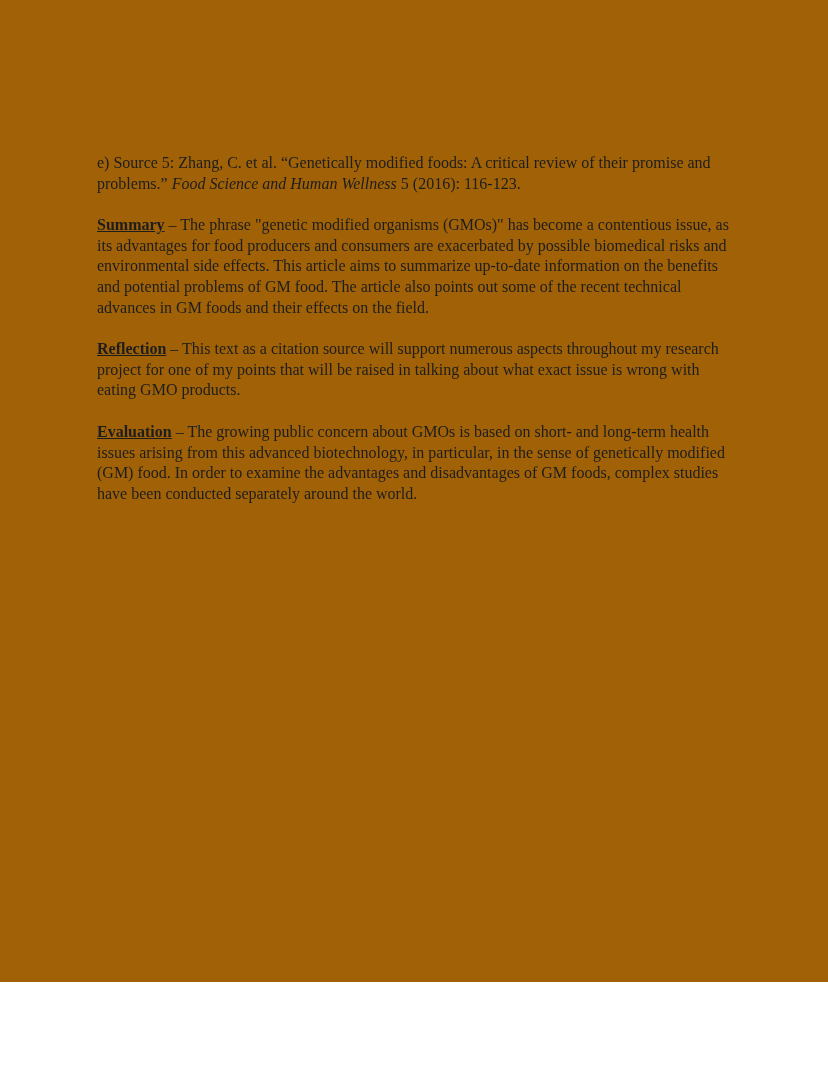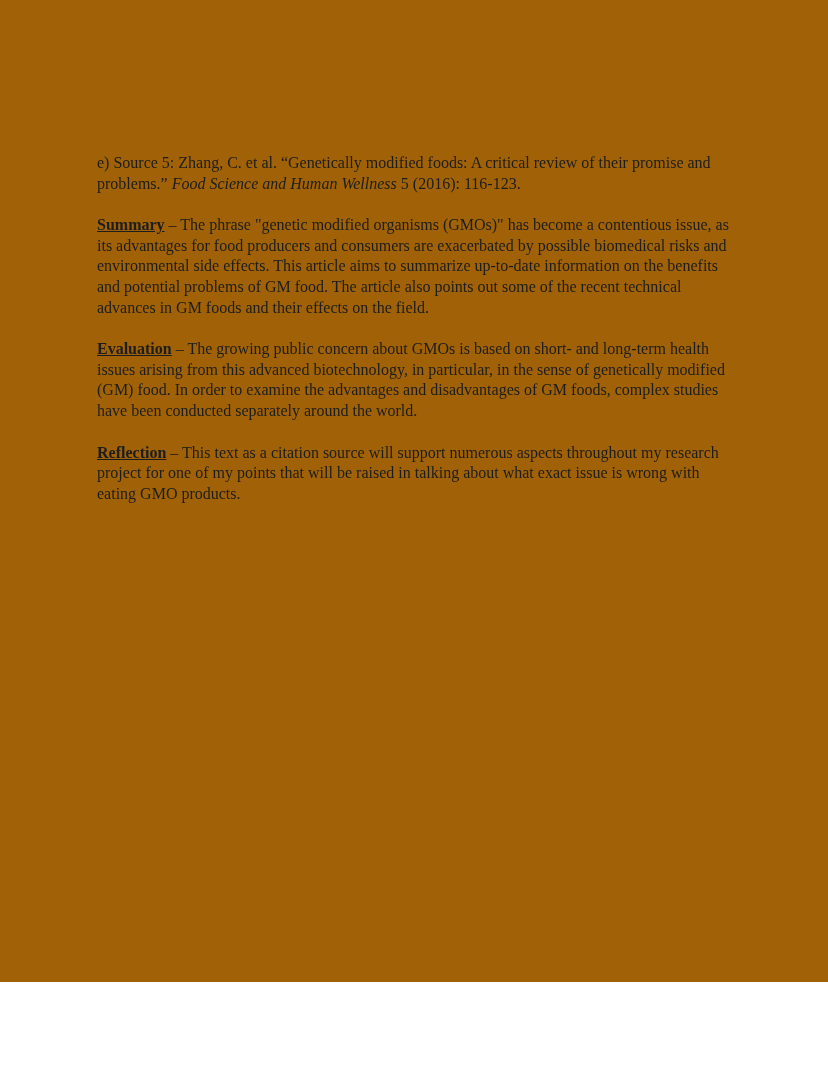--- a/index.html
+++ b/index.html
@@ -52,21 +52,21 @@
 <body>
 
 <div class="page">
 
   <div class="text-block">
 
     <p><span>e) Source 5: Zhang, C. et al. “Genetically modified foods: A critical review of their promise and problems.” </span><span class="journal">Food Science and Human Wellness</span><span> 5 (2016): 116-123.</span></p>
 
     <p><strong class="lead">Summary</strong> <span>– The phrase "genetic modified organisms (GMOs)" has become a contentious issue, as its advantages for food producers and consumers are exacerbated by possible biomedical risks and environmental side effects. This article aims to summarize up-to-date information on the benefits and potential problems of GM food. The article also points out some of the recent technical advances in GM foods and their effects on the field.</span></p>
 
+    <p><strong class="lead">Reflection</strong> <span>– This text as a citation source will support numerous aspects throughout my research project for one of my points that will be raised in talking about what exact issue is wrong with eating GMO products.</span></p>
+
     <p><strong class="lead">Evaluation</strong> <span>– The growing public concern about GMOs is based on short- and long-term health issues arising from this advanced biotechnology, in particular, in the sense of genetically modified (GM) food. In order to examine the advantages and disadvantages of GM foods, complex studies have been conducted separately around the world.</span></p>
-
-    <p><strong class="lead">Reflection</strong> <span>– This text as a citation source will support numerous aspects throughout my research project for one of my points that will be raised in talking about what exact issue is wrong with eating GMO products.</span></p>
 
   </div>
 
   <div class="page-footer">Page 3 of 3</div>
 
 </div>
 
 </body></html>

